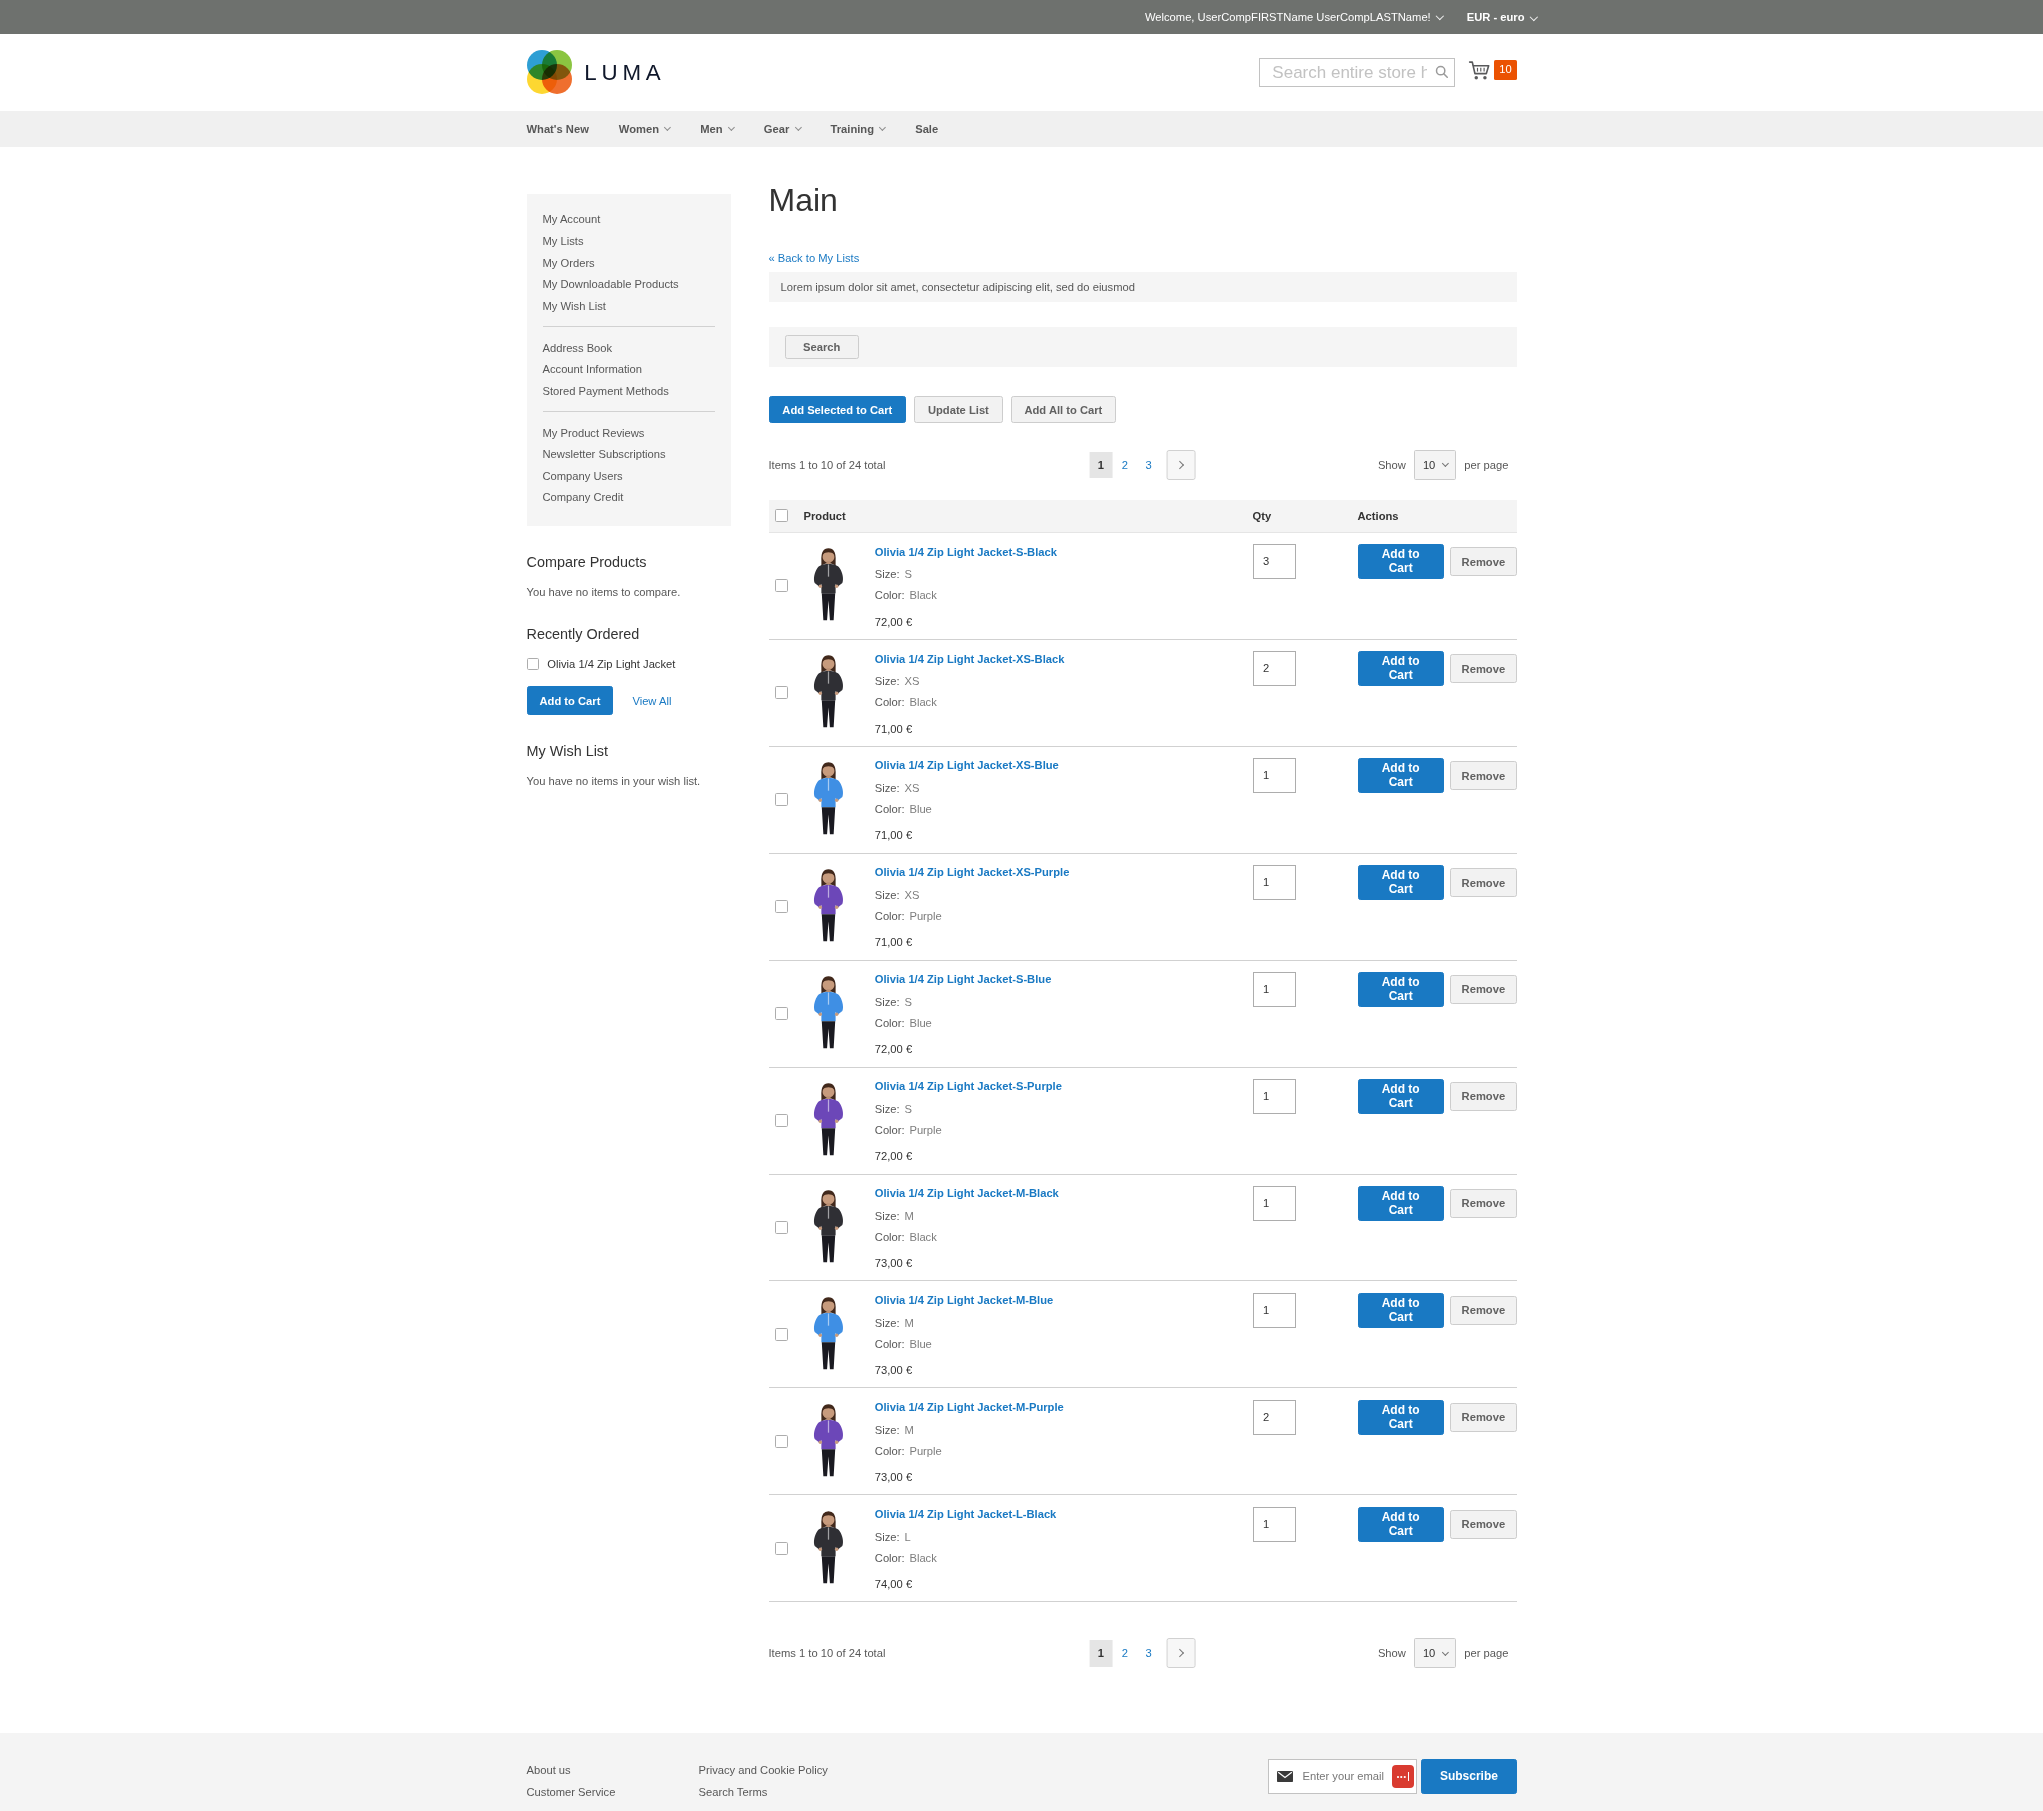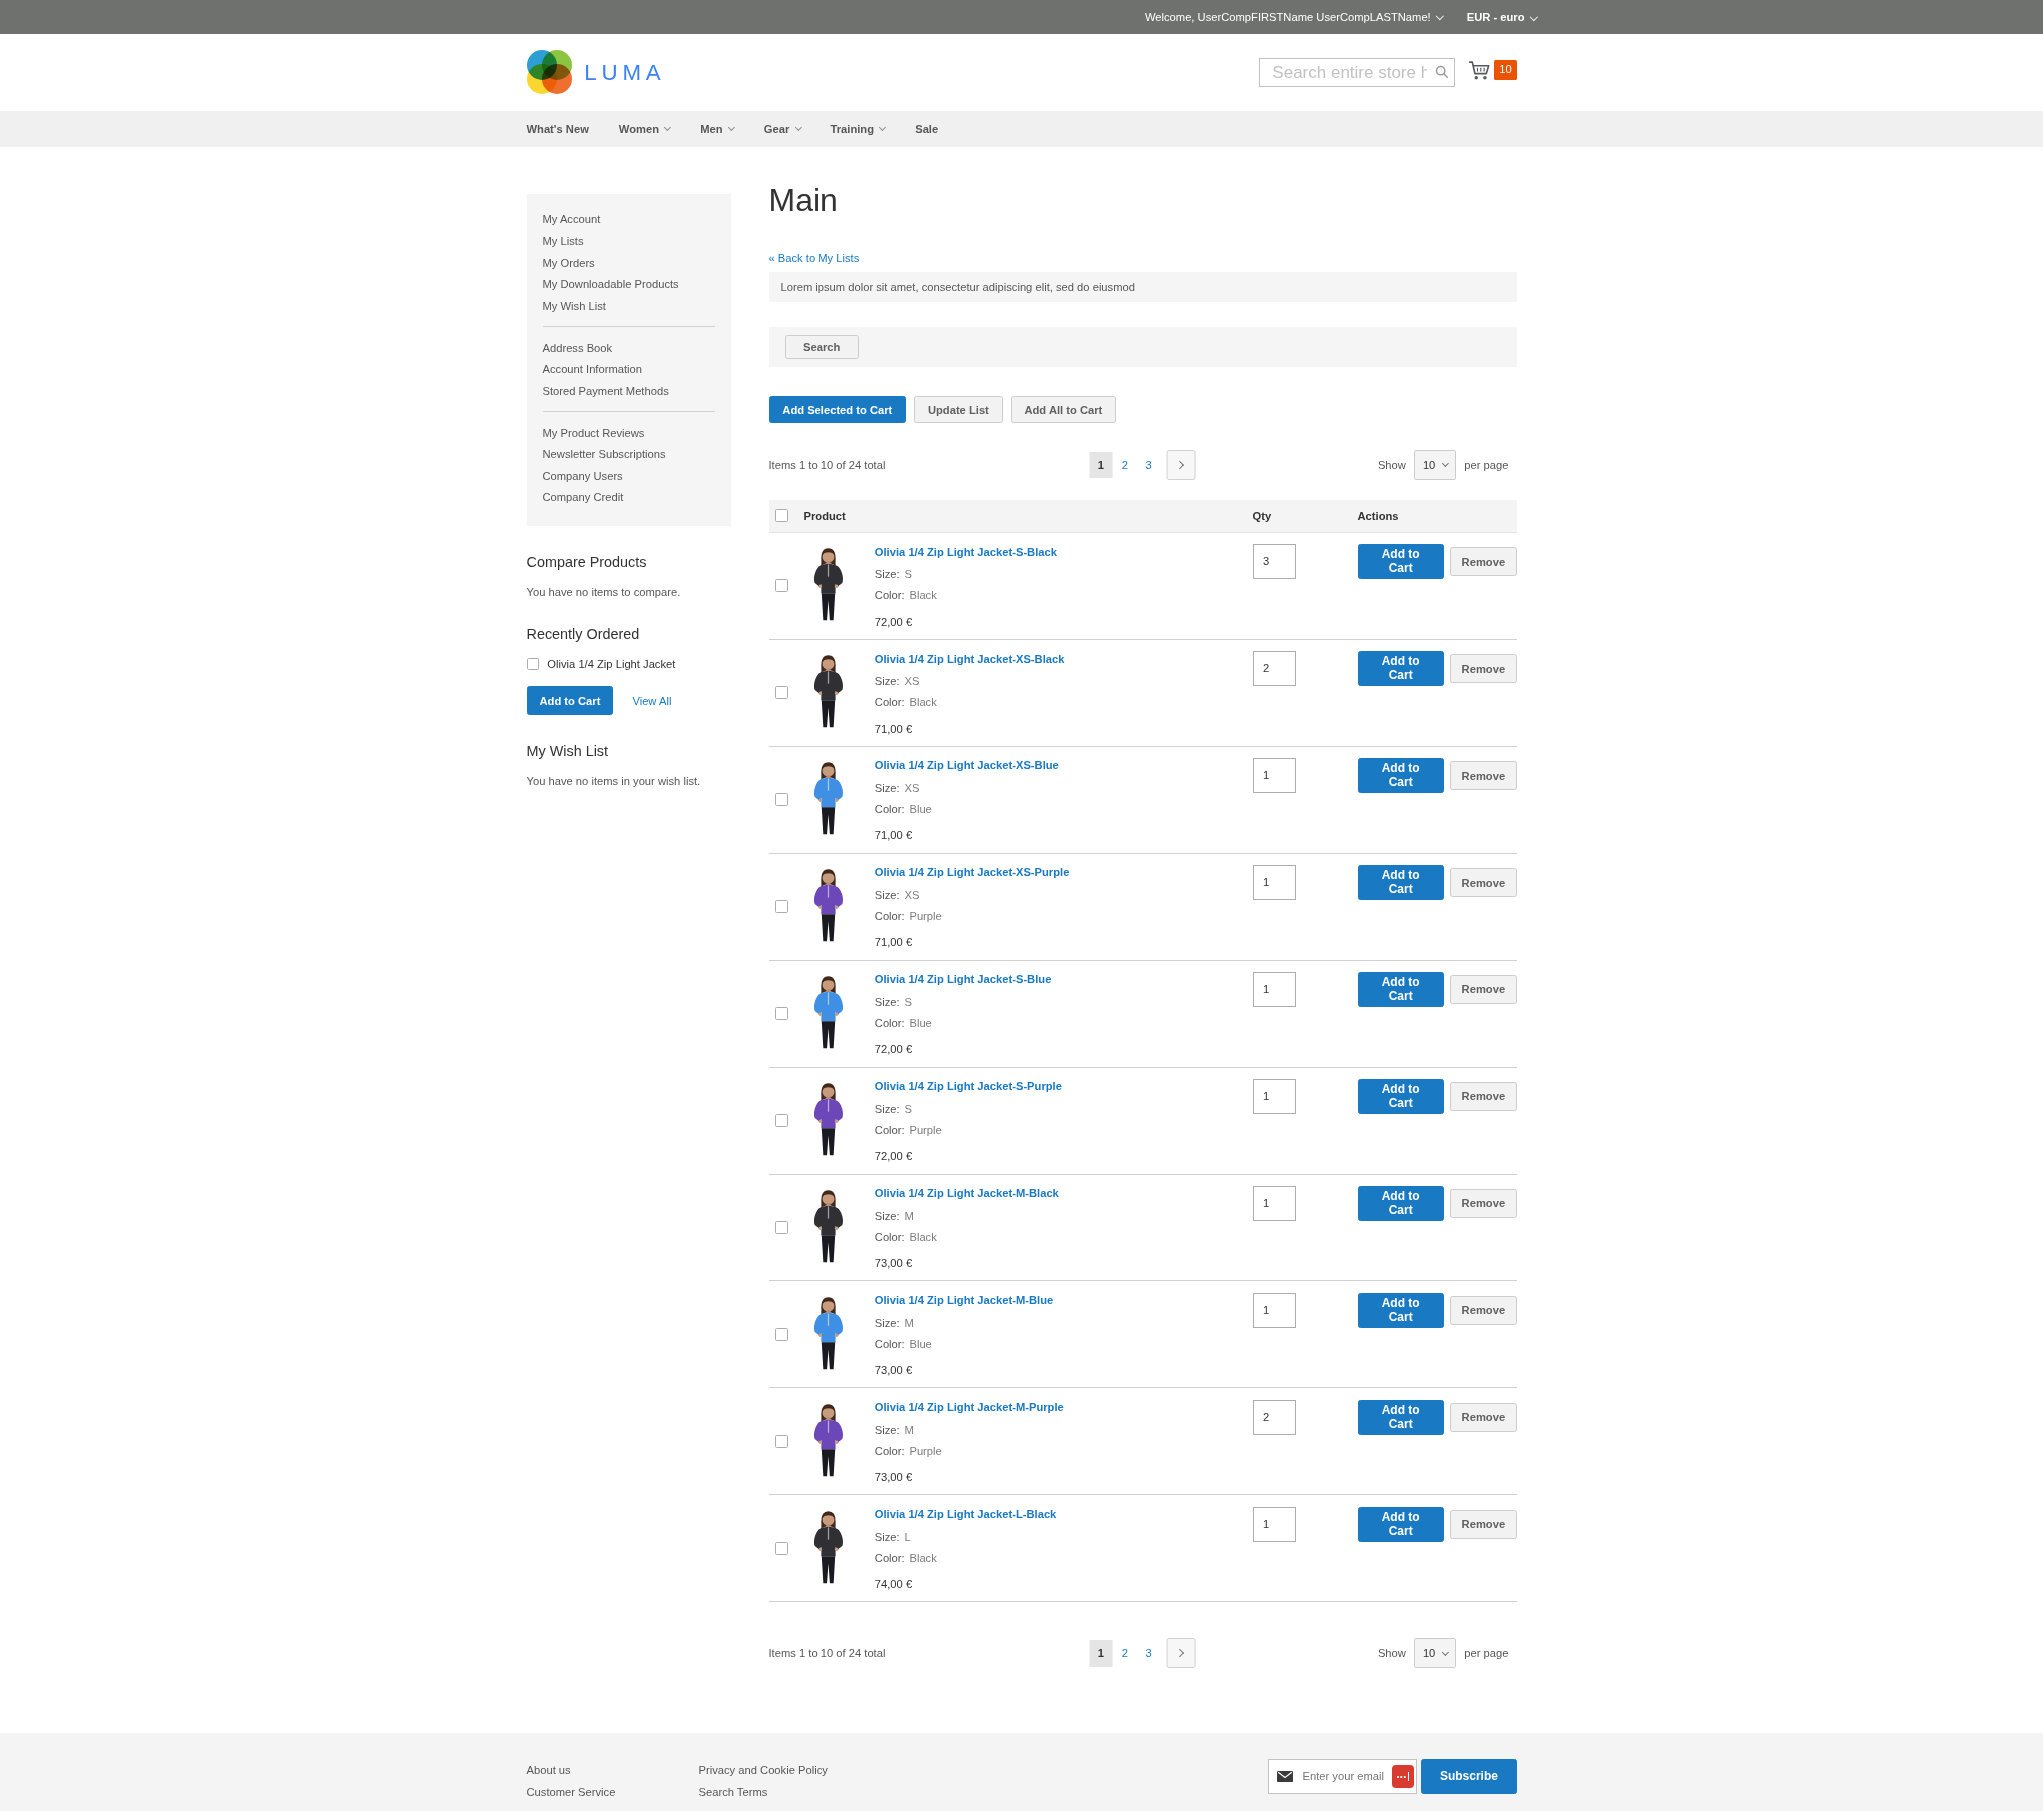--- a/index.html
+++ b/index.html
@@ -25,21 +25,21 @@
   .page-header { background:#fff; }
   .header-inner { display:flex; align-items:center; justify-content:space-between; padding-top:16px; padding-bottom:16px; }
   .logo { display:flex; align-items:center; }
   .logo-emblem { position:relative; width:45px; height:45px; display:inline-block; }
   .logo-emblem i { position:absolute; width:30px; height:30px; border-radius:50%; mix-blend-mode:multiply; }
   .c-blue   { left:0;  top:1;  background:#2e9fd4; }
   .c-green  { left:15px; top:1;  background:#8bc541; }
   .c-yellow { left:0;  top:13.6px; background:#fdd731; }
   .c-orange { left:15px; top:13.6px; background:#ef6f2e; }
   .c-center { position:absolute; left:13.6px; top:13.6px; width:18.4px; height:18.4px; border-radius:50%; background:#fff; mix-blend-mode:normal; }
-  .logo-text { font-size:22.3px; letter-spacing:4.8px; color:#3b82f6; margin-left:12.8px; }
+  .logo-text { font-size:22.3px; letter-spacing:4.8px; color:#0f172a; margin-left:12.8px; }
   .header-right { display:flex; align-items:flex-start; }
   .search-box { position:relative; width:196px; }
   .search-box input { width:100%; height:29px; border:0.8px solid #c2c2c2; padding:0 27px 0 12px; font-size:17px; color:#333; }
   .search-box input::placeholder { color:#c2c2c2; }
   .search-icon-btn { position:absolute; right:2.4px; top:2.4px; background:none; border:0; padding:4.8px; }
   .minicart { position:relative; display:flex; align-items:flex-start; margin-left:12.8px; margin-top:2.4px; }
   .cart-badge { background:#eb5202; color:#fff; font-size:11.2px; line-height:1; padding:4px 4.8px; border-radius:1.6px; margin-left:4px; }
 
   
   .main-nav { background:#f0f0f0; height:36px; }

